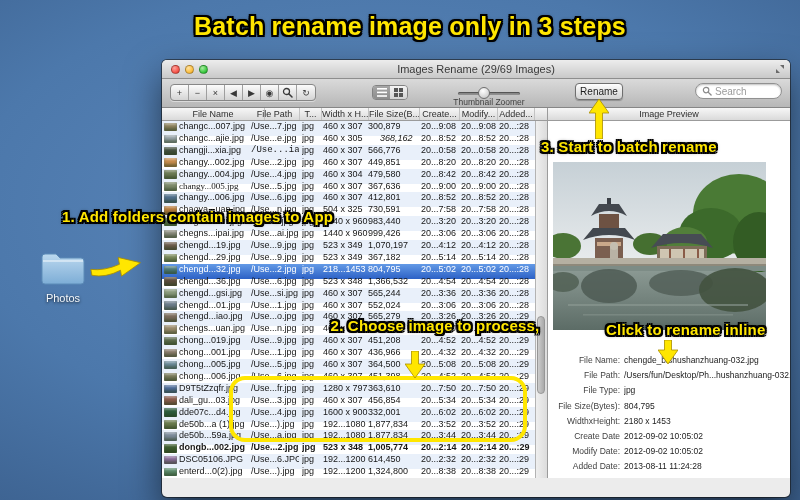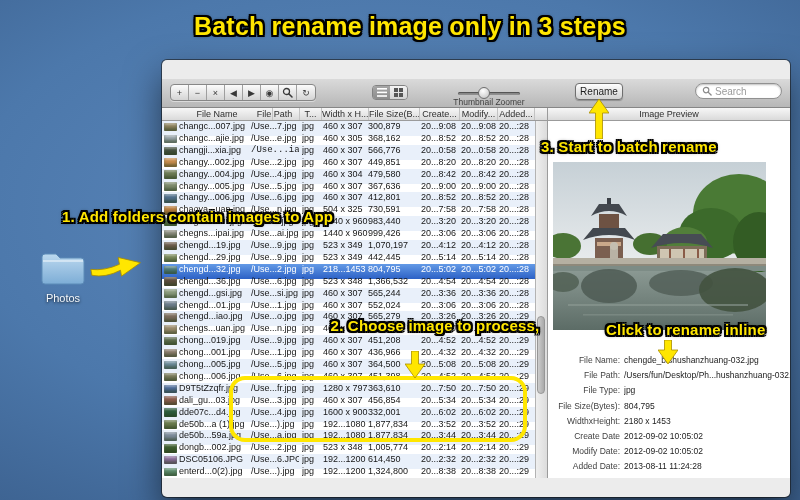--- a/index.html
+++ b/index.html
@@ -117,20 +117,30 @@
     </svg>
     <div class="folder-label">Photos</div>
   </div>
 
   <svg class="arr" style="left:90px;top:254px;transform:rotate(-10deg);" width="52" height="28" viewBox="0 0 52 28">
     <path d="M1,17 Q14,22 30,17 L30,23 51,13 30,4 30,11 Q14,15 1,11 Z" fill="#ffe600" stroke="#a88d00" stroke-width="0.8"></path>
   </svg>
 
   <div class="window">
 
+    <div class="titlebar">
+      <span class="tl tl-red"></span>
+      <span class="tl tl-yel"></span>
+      <span class="tl tl-grn"></span>
+      <span class="wtitle">Images Rename (29/69 Images)</span>
+      <svg class="rsz" width="10" height="10" viewBox="0 0 10 10">
+        <polygon points="9,1 5,1 9,5" fill="#6a6a6a"></polygon>
+          <polygon points="1,9 1,5 5,9" fill="#6a6a6a"></polygon>
+      </svg>
+    </div>
 
     <div class="toolbar">
       <div class="segGroup">
           <span class="segBtn">+</span>
           <span class="segBtn">−</span>
           <span class="segBtn">×</span>
           <span class="segBtn">◀</span>
           <span class="segBtn">▶</span>
           <span class="segBtn">◉</span>
           <span class="segBtn">
@@ -166,21 +176,21 @@
       <div class="search">
         <svg width="10" height="10" viewBox="0 0 11 11">
           <circle cx="4.5" cy="4.5" r="3" fill="none" stroke="#8a8a8a" stroke-width="1.3"></circle>
           <line x1="7" y1="7" x2="10" y2="10" stroke="#8a8a8a" stroke-width="1.5" stroke-linecap="round"></line>
         </svg>
         <span class="ph">Search</span>
       </div>
     </div>
 
     <div class="colheads">
-        <span class="col" style="left: 0px; width: 111px;">File Name</span>
+        <span class="col" style="left: 0px; width: 103px;">File Name</span>
         <span class="col" style="left: 88px; width: 50px;">File Path</span>
         <span class="col" style="left: 138px; width: 22px;">T...</span>
         <span class="col" style="left: 160px; width: 47px;">Width x H...</span>
         <span class="col" style="left: 207px; width: 51px;">File Size(B...</span>
         <span class="col" style="left: 258px; width: 40px;">Create...</span>
         <span class="col" style="left: 298px; width: 38px;">Modify...</span>
         <span class="col" style="left: 336px; width: 37px;">Added...</span>
       </div>
     <div class="pvhead">Image Preview</div>
 
@@ -195,21 +205,21 @@
           <span class="cell" style="left: 259px; width: 39px;">20...9:08</span>
           <span class="cell" style="left: 299px; width: 37px;">20...9:08</span>
           <span class="cell" style="left: 337px; width: 36px;">20...:28</span>
         </div>
         <div class="trow" style="top: 11.9px;">
           <span class="thumb" style="background: rgb(154, 165, 171);"></span>
           <span class="cell" style="left: 17px; width: 70px;">changc...ajie.jpg</span>
           <span class="cell" style="left: 89px; width: 48px;">/Use...e.jpg</span>
           <span class="cell" style="left: 140px; width: 20px;">jpg</span>
           <span class="cell" style="left: 161px; width: 45px;">460 x 305</span>
-          <span class="cell" style="left: 206px; width: 51px;">368,162</span>
+          <span class="cell" style="left: 218px; width: 51px; font-style: italic;">368,162</span>
           <span class="cell" style="left: 259px; width: 39px;">20...8:52</span>
           <span class="cell" style="left: 299px; width: 37px;">20...8:52</span>
           <span class="cell" style="left: 337px; width: 36px;">20...:28</span>
         </div>
         <div class="trow alt" style="top: 23.8px;">
           <span class="thumb" style="background: rgb(68, 80, 63);"></span>
           <span class="cell" style="left: 17px; width: 70px;">changji...xia.jpg</span>
           <span class="cell" style="left: 89px; width: 48px; font-family: Liberation Mono, monospace;">/Use...ia.jpg</span>
           <span class="cell" style="left: 140px; width: 20px;">jpg</span>
           <span class="cell" style="left: 161px; width: 45px;">460 x 307</span>
@@ -235,21 +245,21 @@
           <span class="cell" style="left: 89px; width: 48px;">/Use...4.jpg</span>
           <span class="cell" style="left: 140px; width: 20px;">jpg</span>
           <span class="cell" style="left: 161px; width: 45px;">460 x 304</span>
           <span class="cell" style="left: 206px; width: 51px;">479,580</span>
           <span class="cell" style="left: 259px; width: 39px;">20...8:42</span>
           <span class="cell" style="left: 299px; width: 37px;">20...8:42</span>
           <span class="cell" style="left: 337px; width: 36px;">20...:28</span>
         </div>
         <div class="trow" style="top: 59.5px;">
           <span class="thumb" style="background: rgb(126, 139, 108);"></span>
-          <span class="cell" style="left: 17px; width: 70px;">changy...005.jpg</span>
+          <span class="cell" style="left: 17px; width: 70px; font-family: Liberation Serif, serif;">changy...005.jpg</span>
           <span class="cell" style="left: 89px; width: 48px;">/Use...5.jpg</span>
           <span class="cell" style="left: 140px; width: 20px;">jpg</span>
           <span class="cell" style="left: 161px; width: 45px;">460 x 307</span>
           <span class="cell" style="left: 206px; width: 51px;">367,636</span>
           <span class="cell" style="left: 259px; width: 39px;">20...9:00</span>
           <span class="cell" style="left: 299px; width: 37px;">20...9:00</span>
           <span class="cell" style="left: 337px; width: 36px;">20...:28</span>
         </div>
         <div class="trow alt" style="top: 71.4px;">
           <span class="thumb" style="background: rgb(77, 109, 139);"></span>
@@ -305,21 +315,21 @@
           <span class="cell" style="left: 259px; width: 39px;">20...4:12</span>
           <span class="cell" style="left: 299px; width: 37px;">20...4:12</span>
           <span class="cell" style="left: 337px; width: 36px;">20...:28</span>
         </div>
         <div class="trow" style="top: 130.9px;">
           <span class="thumb" style="background: rgb(124, 139, 92);"></span>
           <span class="cell" style="left: 17px; width: 70px;">chengd...29.jpg</span>
           <span class="cell" style="left: 89px; width: 48px;">/Use...9.jpg</span>
           <span class="cell" style="left: 140px; width: 20px;">jpg</span>
           <span class="cell" style="left: 161px; width: 45px;">523 x 349</span>
-          <span class="cell" style="left: 206px; width: 51px;">442,445</span>
+          <span class="cell" style="left: 206px; width: 51px;">367,182</span>
           <span class="cell" style="left: 259px; width: 39px;">20...5:14</span>
           <span class="cell" style="left: 299px; width: 37px;">20...5:14</span>
           <span class="cell" style="left: 337px; width: 36px;">20...:28</span>
         </div>
         <div class="trow alt sel" style="top: 142.8px;">
           <span class="thumb" style="background: rgb(76, 123, 123);"></span>
           <span class="cell" style="left: 17px; width: 70px;">chengd...32.jpg</span>
           <span class="cell" style="left: 89px; width: 48px;">/Use...2.jpg</span>
           <span class="cell" style="left: 140px; width: 20px;">jpg</span>
           <span class="cell" style="left: 161px; width: 45px;">218...1453</span>
@@ -475,21 +485,21 @@
           <span class="thumb" style="background: rgb(124, 139, 155);"></span>
           <span class="cell" style="left: 17px; width: 70px;">de50b...59a.jpg</span>
           <span class="cell" style="left: 89px; width: 48px;">/Use...a.jpg</span>
           <span class="cell" style="left: 140px; width: 20px;">jpg</span>
           <span class="cell" style="left: 161px; width: 45px;">192...1080</span>
           <span class="cell" style="left: 206px; width: 51px;">1,877,834</span>
           <span class="cell" style="left: 259px; width: 39px;">20...3:44</span>
           <span class="cell" style="left: 299px; width: 37px;">20...3:44</span>
           <span class="cell" style="left: 337px; width: 36px;">20...:29</span>
         </div>
-        <div class="trow" style="top: 321.3px;">
+        <div class="trow" style="top: 321.3px; font-weight: bold;">
           <span class="thumb" style="background: rgb(60, 92, 44);"></span>
           <span class="cell" style="left: 17px; width: 70px;">dongb...002.jpg</span>
           <span class="cell" style="left: 89px; width: 48px;">/Use...2.jpg</span>
           <span class="cell" style="left: 140px; width: 20px;">jpg</span>
           <span class="cell" style="left: 161px; width: 45px;">523 x 348</span>
           <span class="cell" style="left: 206px; width: 51px;">1,005,774</span>
           <span class="cell" style="left: 259px; width: 39px;">20...2:14</span>
           <span class="cell" style="left: 299px; width: 37px;">20...2:14</span>
           <span class="cell" style="left: 337px; width: 36px;">20...:29</span>
         </div>

